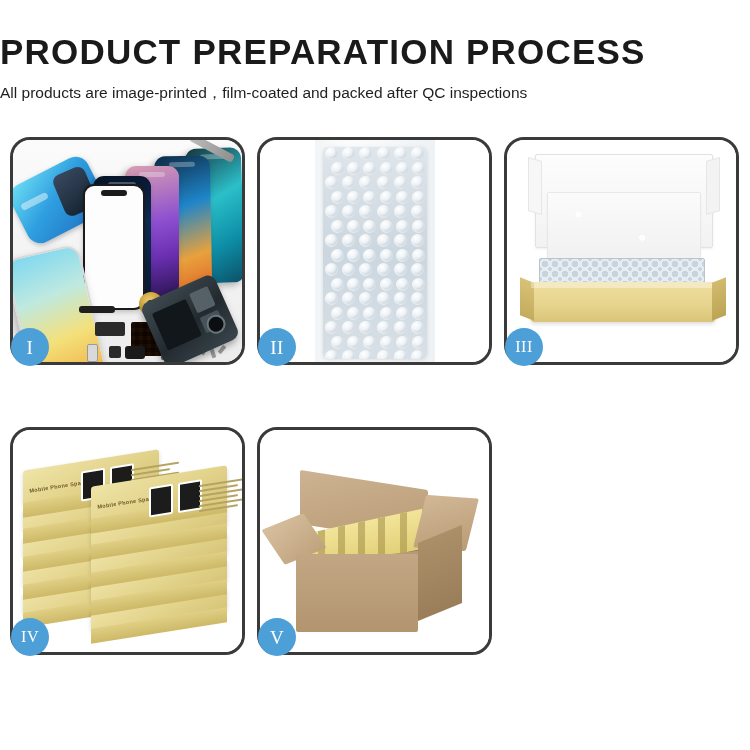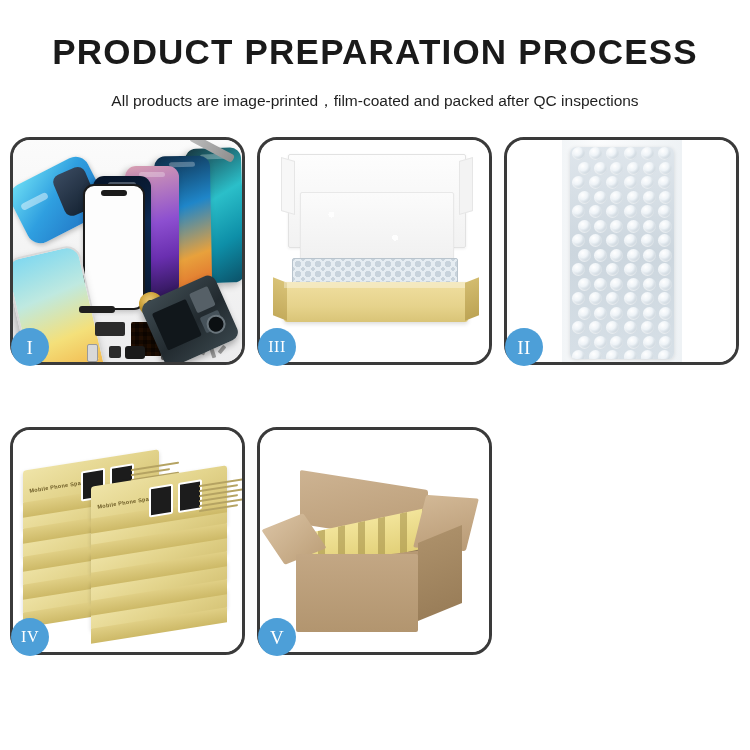--- a/index.html
+++ b/index.html
@@ -4,27 +4,27 @@
 <style>
   html,body{margin:0;padding:0;}
   body{
     width:750px;height:750px;background:#ffffff;
     font-family:"Liberation Sans", sans-serif;
     overflow:hidden;position:relative;
   }
   .page{width:750px;height:750px;position:relative;}
 
   
-  .header{width:750px;text-align:center;padding-top:32px;box-sizing:border-box;}
+  .header{width:750px;padding-top:32px;box-sizing:border-box;}
   .title{
     font-size:35px;font-weight:700;letter-spacing:1.2px;color:#1a1a1a;
     line-height:40px;white-space:nowrap;font-family:"Liberation Sans", sans-serif;
   }
   .subtitle{
-    font-size:15.5px;color:#1f1f1f;line-height:22px;margin-top:18px;
+    font-size:15.5px;color:#1f1f1f;line-height:22px;margin-top:10px;
     white-space:nowrap;font-family:"Liberation Sans", sans-serif;
   }
 
   
   .grid{
     position:absolute;left:10px;top:137px;width:730px;height:545px;
     display:grid;grid-template-columns:235px 235px 235px;
     grid-template-rows:228px 228px;column-gap:12px;row-gap:62px;
   }
   .panel{
@@ -303,158 +303,158 @@
           <div class="blk b1"></div>
             <div class="blk b2"></div>
             <div class="blk b3"></div>
           <div class="cam"></div>
         </div>
       </div>
       <div class="badge">I</div>
     </div>
 
     <div class="panel">
+      <div class="panel-inner p2">
+        <div class="wrapsheet"></div>
+        <div class="bubbles" id="bubble-grid">
+            <div class="row">
+              <b></b>
+              <b></b>
+              <b></b>
+              <b></b>
+              <b></b>
+              <b></b>
+            </div>
+            <div class="row off">
+              <b></b>
+              <b></b>
+              <b></b>
+              <b></b>
+              <b></b>
+              <b></b>
+            </div>
+            <div class="row">
+              <b></b>
+              <b></b>
+              <b></b>
+              <b></b>
+              <b></b>
+              <b></b>
+            </div>
+            <div class="row off">
+              <b></b>
+              <b></b>
+              <b></b>
+              <b></b>
+              <b></b>
+              <b></b>
+            </div>
+            <div class="row">
+              <b></b>
+              <b></b>
+              <b></b>
+              <b></b>
+              <b></b>
+              <b></b>
+            </div>
+            <div class="row off">
+              <b></b>
+              <b></b>
+              <b></b>
+              <b></b>
+              <b></b>
+              <b></b>
+            </div>
+            <div class="row">
+              <b></b>
+              <b></b>
+              <b></b>
+              <b></b>
+              <b></b>
+              <b></b>
+            </div>
+            <div class="row off">
+              <b></b>
+              <b></b>
+              <b></b>
+              <b></b>
+              <b></b>
+              <b></b>
+            </div>
+            <div class="row">
+              <b></b>
+              <b></b>
+              <b></b>
+              <b></b>
+              <b></b>
+              <b></b>
+            </div>
+            <div class="row off">
+              <b></b>
+              <b></b>
+              <b></b>
+              <b></b>
+              <b></b>
+              <b></b>
+            </div>
+            <div class="row">
+              <b></b>
+              <b></b>
+              <b></b>
+              <b></b>
+              <b></b>
+              <b></b>
+            </div>
+            <div class="row off">
+              <b></b>
+              <b></b>
+              <b></b>
+              <b></b>
+              <b></b>
+              <b></b>
+            </div>
+            <div class="row">
+              <b></b>
+              <b></b>
+              <b></b>
+              <b></b>
+              <b></b>
+              <b></b>
+            </div>
+            <div class="row off">
+              <b></b>
+              <b></b>
+              <b></b>
+              <b></b>
+              <b></b>
+              <b></b>
+            </div>
+            <div class="row">
+              <b></b>
+              <b></b>
+              <b></b>
+              <b></b>
+              <b></b>
+              <b></b>
+            </div>
+          </div>
+      </div>
+      <div class="badge">II</div>
+    </div>
+
+    <div class="panel">
       <div class="panel-inner p3">
         <div class="lid-back"></div>
         <div class="foam"></div>
         <div class="bwrap-in"></div>
         <div class="boxbase">
           <div class="lip"></div>
         </div>
       </div>
       <div class="badge wide">III</div>
-    </div>
-
-    <div class="panel">
-      <div class="panel-inner p2">
-        <div class="wrapsheet"></div>
-        <div class="bubbles" id="bubble-grid">
-            <div class="row">
-              <b></b>
-              <b></b>
-              <b></b>
-              <b></b>
-              <b></b>
-              <b></b>
-            </div>
-            <div class="row off">
-              <b></b>
-              <b></b>
-              <b></b>
-              <b></b>
-              <b></b>
-              <b></b>
-            </div>
-            <div class="row">
-              <b></b>
-              <b></b>
-              <b></b>
-              <b></b>
-              <b></b>
-              <b></b>
-            </div>
-            <div class="row off">
-              <b></b>
-              <b></b>
-              <b></b>
-              <b></b>
-              <b></b>
-              <b></b>
-            </div>
-            <div class="row">
-              <b></b>
-              <b></b>
-              <b></b>
-              <b></b>
-              <b></b>
-              <b></b>
-            </div>
-            <div class="row off">
-              <b></b>
-              <b></b>
-              <b></b>
-              <b></b>
-              <b></b>
-              <b></b>
-            </div>
-            <div class="row">
-              <b></b>
-              <b></b>
-              <b></b>
-              <b></b>
-              <b></b>
-              <b></b>
-            </div>
-            <div class="row off">
-              <b></b>
-              <b></b>
-              <b></b>
-              <b></b>
-              <b></b>
-              <b></b>
-            </div>
-            <div class="row">
-              <b></b>
-              <b></b>
-              <b></b>
-              <b></b>
-              <b></b>
-              <b></b>
-            </div>
-            <div class="row off">
-              <b></b>
-              <b></b>
-              <b></b>
-              <b></b>
-              <b></b>
-              <b></b>
-            </div>
-            <div class="row">
-              <b></b>
-              <b></b>
-              <b></b>
-              <b></b>
-              <b></b>
-              <b></b>
-            </div>
-            <div class="row off">
-              <b></b>
-              <b></b>
-              <b></b>
-              <b></b>
-              <b></b>
-              <b></b>
-            </div>
-            <div class="row">
-              <b></b>
-              <b></b>
-              <b></b>
-              <b></b>
-              <b></b>
-              <b></b>
-            </div>
-            <div class="row off">
-              <b></b>
-              <b></b>
-              <b></b>
-              <b></b>
-              <b></b>
-              <b></b>
-            </div>
-            <div class="row">
-              <b></b>
-              <b></b>
-              <b></b>
-              <b></b>
-              <b></b>
-              <b></b>
-            </div>
-          </div>
-      </div>
-      <div class="badge">II</div>
     </div>
 
     <div class="panel">
       <div class="panel-inner p4">
         <div class="stack">
 
           <div class="sbox" style="left:10px;top:152px;width:136px;height:22px;">
             <div class="top"></div>
               <div class="side"></div>
           </div>

